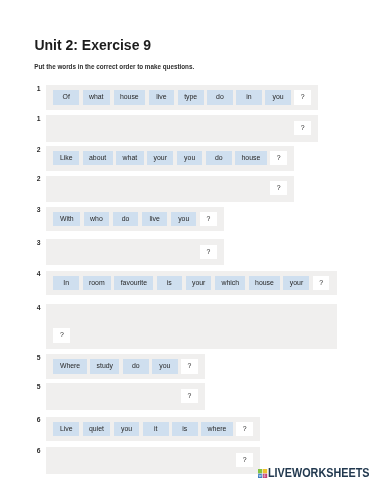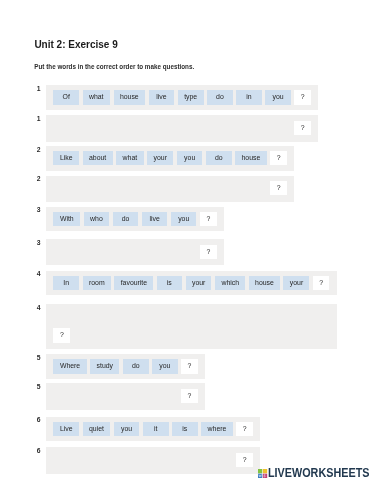--- a/index.html
+++ b/index.html
@@ -4,21 +4,21 @@
 <title>Unit 2: Exercise 9</title>
 <style>
   html,body{margin:0;padding:0;background:#ffffff;}
   body{width:371px;height:480px;overflow:hidden;
        font-family:"Liberation Sans",sans-serif;color:#222;}
   .page{position:relative;width:371px;height:480px;background:#ffffff;overflow:hidden;}
 
   .title,.subtitle,.qnum,.logo-text,.chip{backface-visibility:hidden;}
 
   .title{position:absolute;left:34.4px;top:41.0px;
-         font-size:10px;line-height:8.4px;font-weight:bold;color:#1c1c1c;white-space:nowrap;}
+         font-size:14px;line-height:8.4px;font-weight:bold;color:#1c1c1c;white-space:nowrap;}
   .subtitle{position:absolute;left:34.3px;top:63.6px;
             font-size:6.3px;line-height:6.3px;font-weight:bold;color:#2d2d2d;white-space:nowrap;}
 
   .exrow{position:absolute;left:34px;width:337px;height:0;}
   .qnum{position:absolute;left:2.7px;top:0.7px;
         font-size:6.8px;line-height:6.8px;font-weight:bold;color:#2b2b2b;}
 
   .tray{position:absolute;left:12.4px;top:0;background:#f0efee;display:inline-flex;
         padding:5.2px 7.1px;box-sizing:border-box;max-width:290.2px;align-items:flex-start;}
   .tray.bank{flex-wrap:nowrap;}

